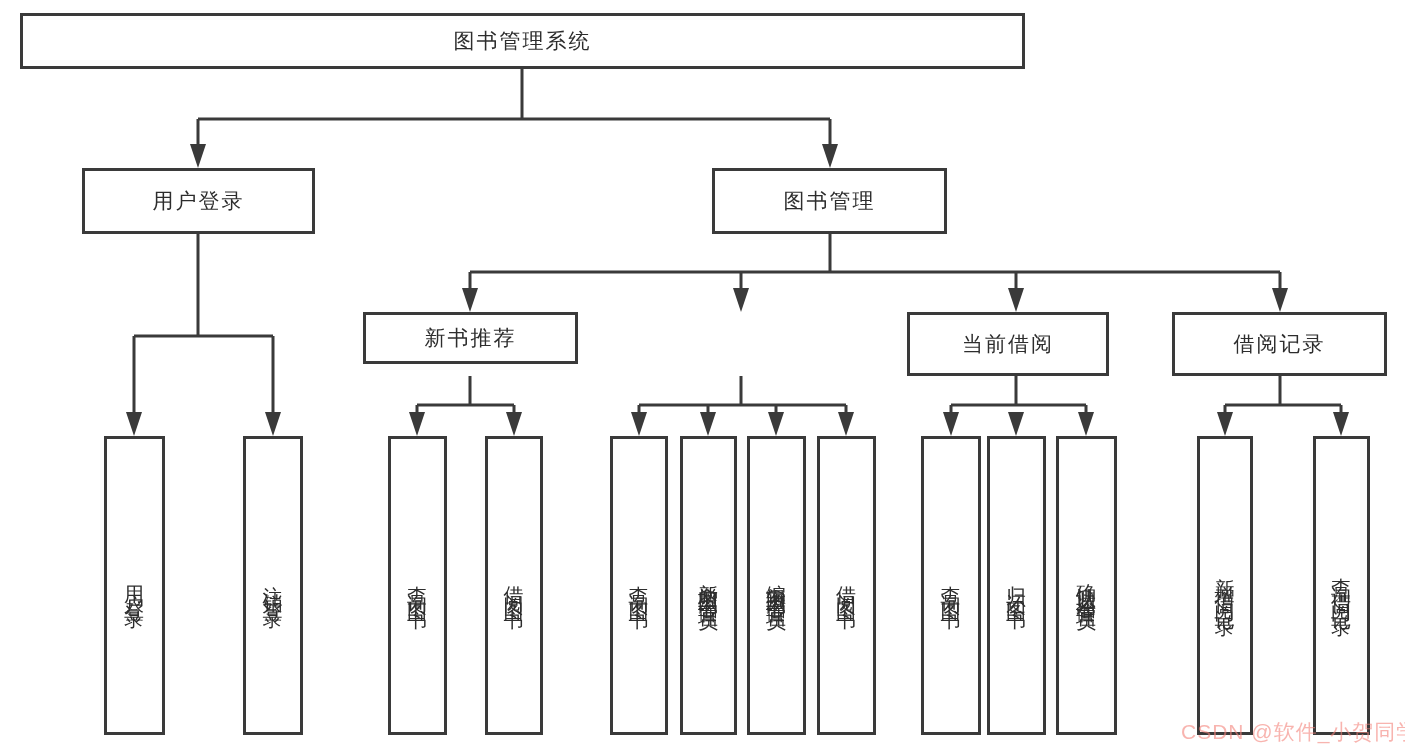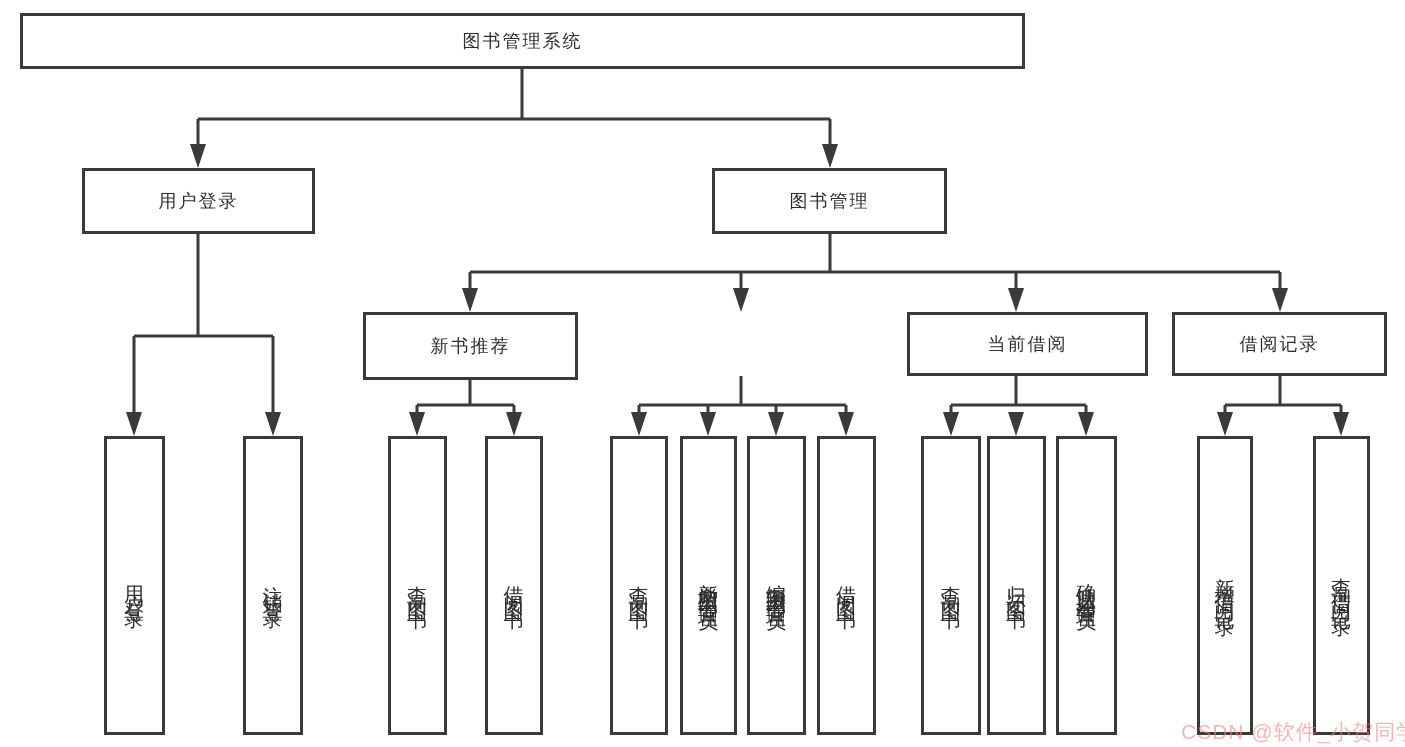--- a/index.html
+++ b/index.html
@@ -23,21 +23,21 @@
   .node{
     position:absolute;
     box-sizing:border-box;
     border:3px solid var(--line);
     background:#ffffff;
     color:var(--text);
     display:flex;
     align-items:center;
     justify-content:center;
     z-index:2;
-    font-size:18px;
+    font-size:21px;
     letter-spacing:2px;
     white-space:nowrap;
   }
   .node.vert{
     writing-mode:vertical-rl;
     text-orientation:mixed;
     letter-spacing:8px;
     font-size:20px;
     line-height:1;
     white-space:normal;
@@ -92,22 +92,22 @@
     <path d="M1280 376 V405 M1225 405 H1341 M1225 405 V417 M1341 405 V417"></path>
     <polygon points="1225,436 1217,412 1233,412" fill="#3a3a3a" stroke="none"></polygon>
     <polygon points="1341,436 1333,412 1349,412" fill="#3a3a3a" stroke="none"></polygon>
   </svg>
 
   <div class="node" style="left:20px;top:13px;width:1005px;height:56px;">图书管理系统</div>
 
   <div class="node" style="left:82px;top:168px;width:233px;height:66px;">用户登录</div>
   <div class="node" style="left:712px;top:168px;width:235px;height:66px;">图书管理</div>
 
-  <div class="node" style="left:363px;top:312px;width:215px;height:68px;">新书推荐</div>
-  <div class="node" style="left:907px;top:312px;width:241px;height:64px;">当前借阅</div>
+  <div class="node" style="left:363px;top:312px;width:215px;height:52px;">新书推荐</div>
+  <div class="node" style="left:907px;top:312px;width:202px;height:64px;">当前借阅</div>
   <div class="node" style="left:1172px;top:312px;width:215px;height:64px;">借阅记录</div>
 
   <div class="node vert" style="left:104px;top:436px;width:61px;height:299px;">用户登录</div>
   <div class="node vert" style="left:243px;top:436px;width:60px;height:299px;">注销登录</div>
 
   <div class="node vert" style="left:388px;top:436px;width:59px;height:299px;">查询图书</div>
   <div class="node vert" style="left:485px;top:436px;width:58px;height:299px;">借阅图书</div>
 
   <div class="node vert" style="left:610px;top:436px;width:58px;height:299px;">查询图书</div>
   <div class="node vert" style="left:680px;top:436px;width:57px;height:299px;letter-spacing:4px;">新增图书（管理员）</div>

